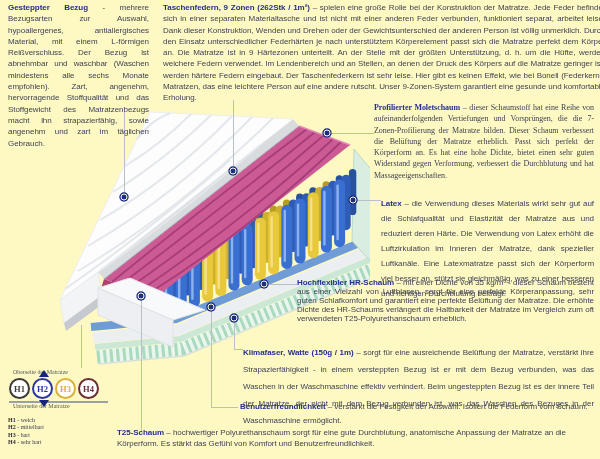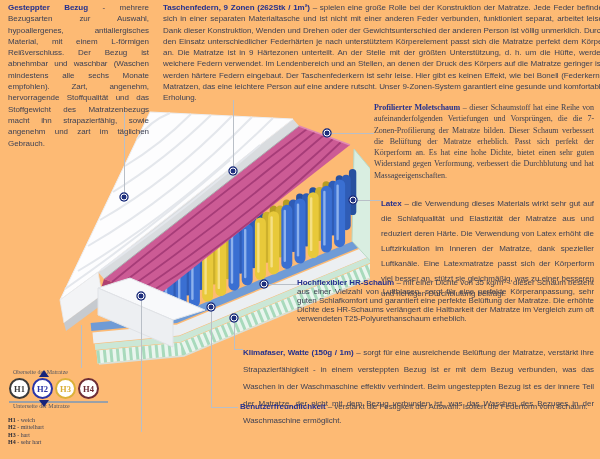--- a/index.html
+++ b/index.html
@@ -1,16 +1,16 @@
 <!DOCTYPE html>
 <html><head>
 <meta charset="utf-8">
 <style>
   html,body{margin:0;padding:0;background:#ffffff;}
-  #page{position:relative;width:600px;height:459px;background:#fdba74;overflow:hidden;
+  #page{position:relative;width:600px;height:459px;background:#fef9c3;overflow:hidden;
         font-family:"Liberation Sans", sans-serif;color:#3f4254;}
   .para{position:absolute;margin:0;font-size:8px;line-height:11.3px;text-align:justify;letter-spacing:-0.05px;}
   .para .h{font-weight:bold;color:#24308e;}
   .lead{position:absolute;background:#b9bfc7;}
   .lv{width:1px;}
   .lh{height:1px;}
   .dot{position:absolute;width:5px;height:5px;border-radius:50%;background:#1e2f7d;
        border:1.4px solid #ffffff;box-shadow:0 0 0 1.2px #1e2f7d;transform:translate(-50%,-50%);}
   #legend{position:absolute;left:8px;top:369px;width:108px;font-family:Liberation Serif, serif;}
   .leg-label{font-size:6px;color:#55565f;margin-left:5px;}
@@ -174,20 +174,23 @@
   </p>
   <p class="para" style="left:297px;top:278px;width:297px;line-height:9px;">
     <span class="h">Hochflexibler HR-Schaum</span><span> –  mit einer Dichte von 35 kg/m³ - dieser Schaum besteht aus einer Vielzahl von Luftblasen, sorgt für eine perfekte Körperanpassung, sehr guten Schlafkomfort und garantiert eine perfekte Belüftung der Matratze. Die erhöhte Dichte des HR-Schaums verlängert die Haltbarkeit der Matratze im Vergleich zum oft verwendeten T25-Polyurethanschaum erheblich.</span>
   </p>
   <p class="para" style="left:243px;top:344px;width:351px;line-height:17px;">
     <span class="h">Klimafaser, Watte (150g / 1m)</span><span> – sorgt für eine ausreichende Belüftung der Matratze, verstärkt ihre Strapazierfähigkeit - in einem versteppten Bezug ist er mit dem Bezug verbunden, was das Waschen in der Waschmaschine effektiv verhindert. Beim ungesteppten Bezug ist es der innere Teil der Matratze, der nicht mit dem Bezug verbunden ist, was das Waschen des Bezuges in der Waschmaschine ermöglicht.</span>
   </p>
   <p class="para" style="left:240px;top:401px;width:356px;">
     <span class="h">Benutzerfreundlichkeit</span><span> – verstärkt die Festigkeit der Auswahl. Isoliert die Federform vom Schaum.</span>
   </p>
+  <p class="para" style="left:117px;top:427px;width:449px;line-height:11px;">
+    <span class="h">T25-Schaum</span><span> – hochwertiger Polyurethanschaum sorgt für eine gute Durchblutung, anatomische Anpassung der Matratze an die Körperform. Es stärkt das Gefühl von Komfort und Benutzerfreundlichkeit.</span>
+  </p>
 
   <div id="legend">
     <div class="leg-label">Oberseite der Matratze</div>
     <div id="circles">
       <div class="tri" id="tri-up"></div>
       <div class="tri" id="tri-down"></div>
       <div class="hcirc" style="border-color:#3a3a3a;color:#3a3a3a;">H1</div>
       <div class="hcirc" style="border-color:#2a35a8;color:#2a35a8;">H2</div>
       <div class="hcirc" style="border-color:#dcb13a;color:#d9ae35;">H3</div>
       <div class="hcirc" style="border-color:#6c2d36;color:#6c2d36;">H4</div>

